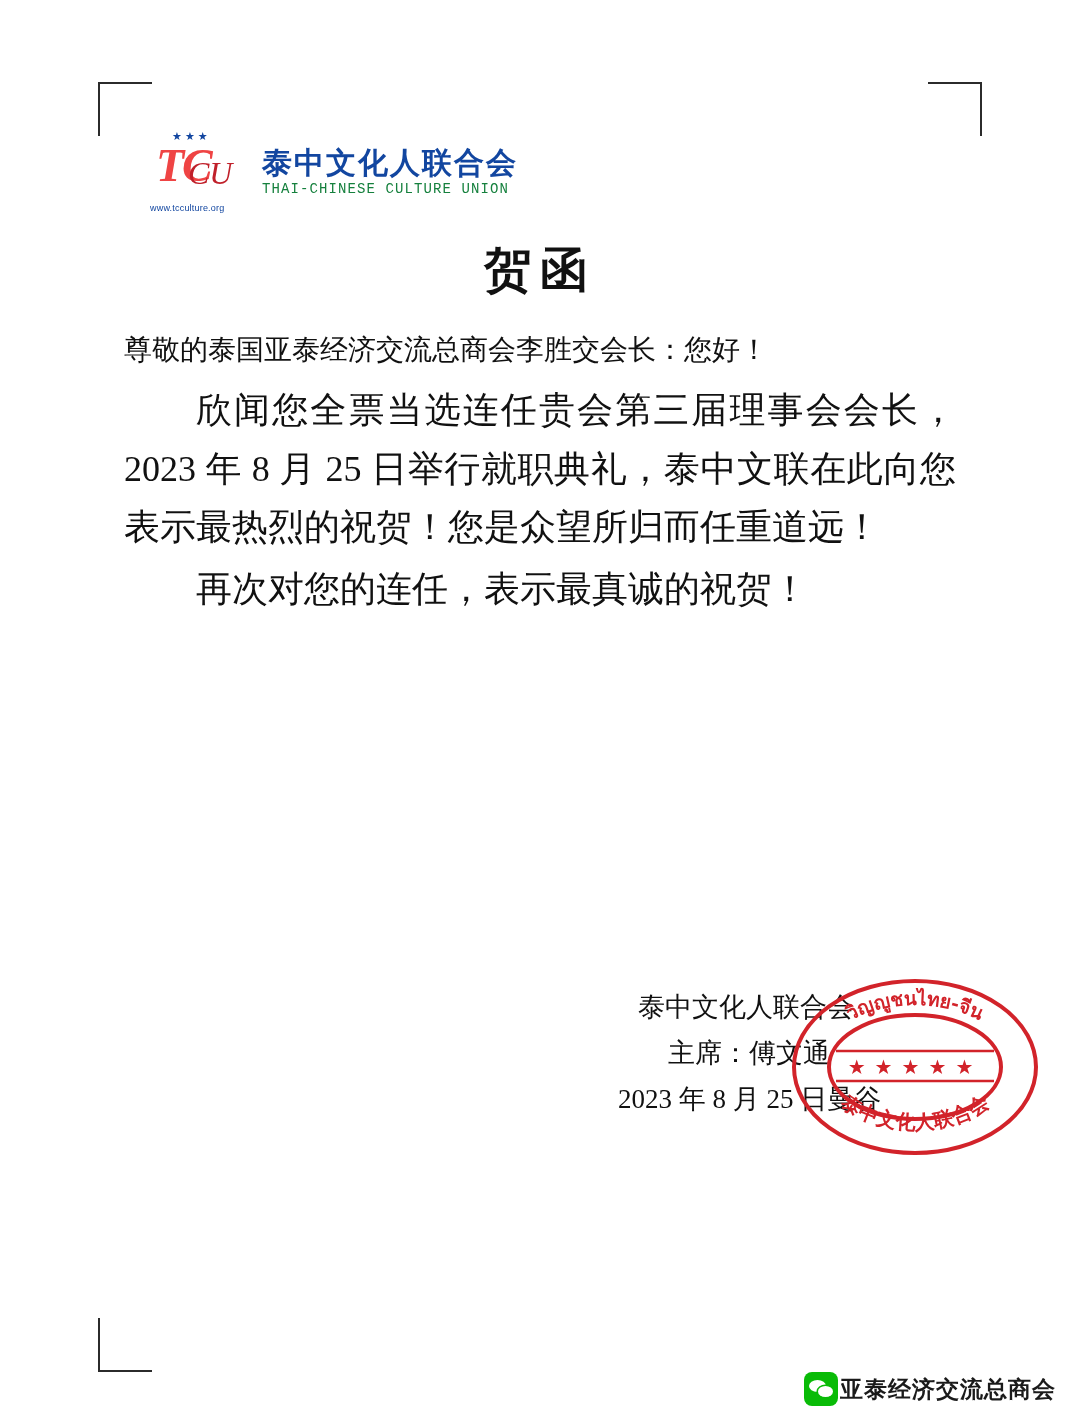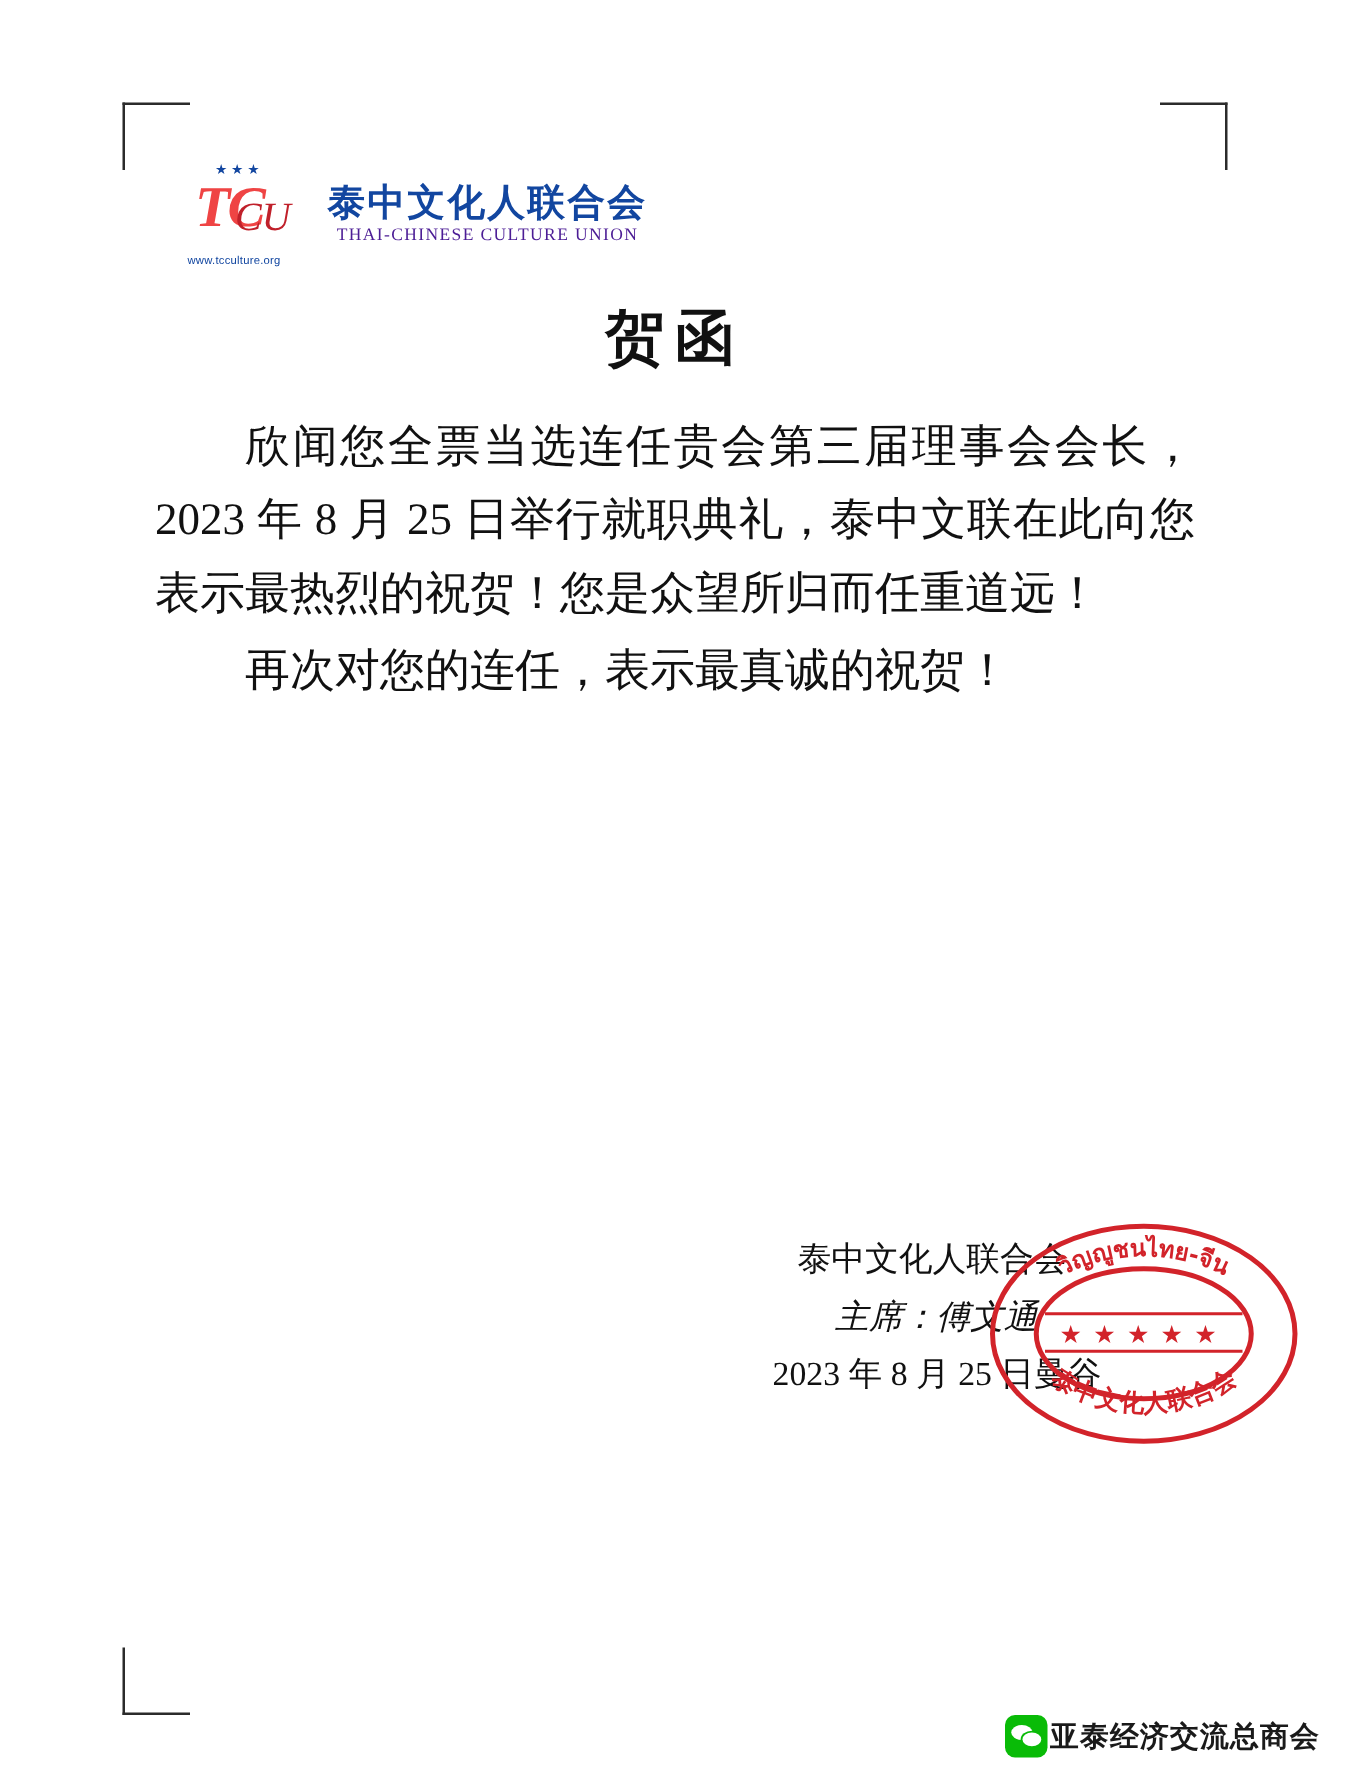--- a/index.html
+++ b/index.html
@@ -109,26 +109,25 @@
   }
   .logo-cn {
     font-family: "DejaVu Sans", "Liberation Sans", sans-serif;
     font-size: 30px;
     font-weight: bold;
     color: #1246a0;
     line-height: 1.15;
     letter-spacing: 2px;
   }
   .logo-en {
-    font-family: Liberation Serif, serif;
+    font-family: Liberation Mono, monospace;
     font-size: 14px;
-    color: #4c1d95;
+    color: #15803d;
     letter-spacing: 1.1px;
     line-height: 1.2;
-    text-align: center;
   }
 
   
   .doc {
     position: absolute;
     left: 124px;
     top: 238px;
     width: 832px;
   }
   .doc-title {
@@ -164,21 +163,21 @@
     width: 390px;
     text-align: left;
   }
   .sig-line {
     font-size: 27px;
     line-height: 1.7;
     color: #111;
     white-space: nowrap;
   }
   .sig-org  { padding-left: 78px; }
-  .sig-name { padding-left: 108px; font-style: italic; }
+  .sig-name { padding-left: 108px; }
   .sig-date { padding-left: 58px; }
 
   
   .seal {
     position: absolute;
     left: 790px;
     top: 975px;
     width: 250px;
     height: 185px;
     pointer-events: none;
@@ -246,20 +245,21 @@
     <div class="logo-url">www.tcculture.org</div>
   </div>
   <div class="logo-text">
     <div class="logo-cn">泰中文化人联合会</div>
     <div class="logo-en">THAI-CHINESE CULTURE UNION</div>
   </div>
 </div>
 
 <div class="doc">
   <h1 class="doc-title">贺函</h1>
+  <p class="salutation">尊敬的泰国亚泰经济交流总商会李胜交会长：您好！</p>
   <p class="para">欣闻您全票当选连任贵会第三届理事会会长，2023 年 8 月 25 日举行就职典礼，泰中文联在此向您表示最热烈的祝贺！您是众望所归而任重道远！</p>
   <p class="para">再次对您的连任，表示最真诚的祝贺！</p>
 </div>
 
 <div class="signature">
   <div class="sig-line sig-org">泰中文化人联合会</div>
   <div class="sig-line sig-name">主席：傅文通</div>
   <div class="sig-line sig-date">2023 年 8 月 25 日曼谷</div>
 </div>
 

